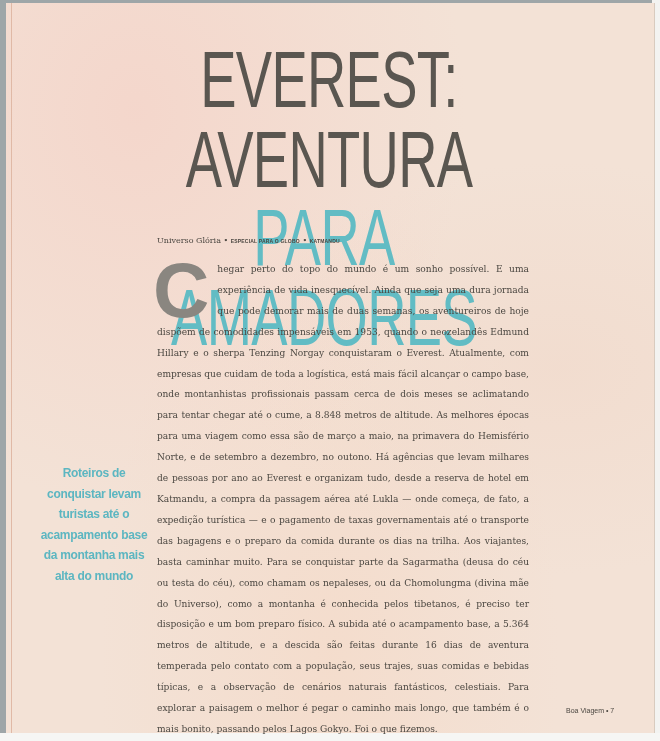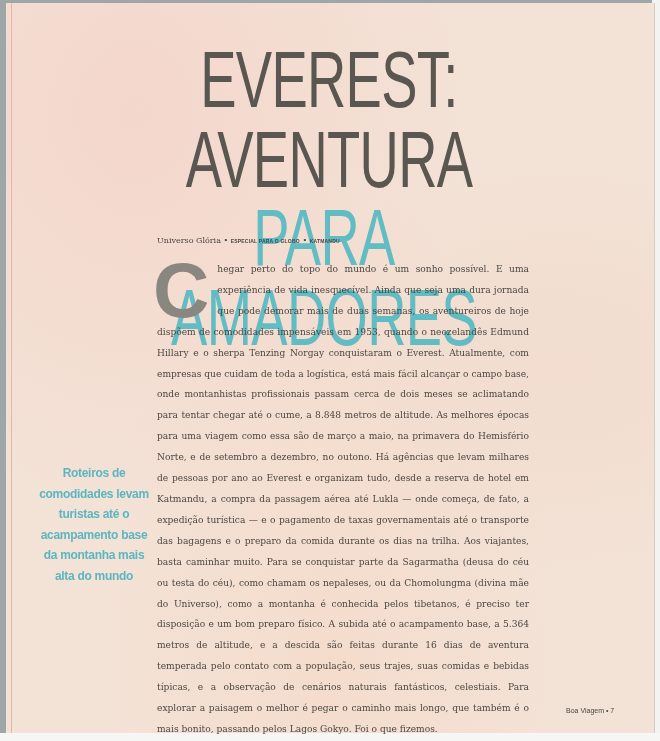--- a/index.html
+++ b/index.html
@@ -89,16 +89,16 @@
     <span class="caps">ESPECIAL PARA O GLOBO</span>
     <span>•</span>
     <span class="caps">KATMANDU</span>
   </div>
 
   <div class="article">
     <span class="dropcap">C</span>
     <span>hegar perto do topo do mundo é um sonho possível. E uma experiência de vida inesquecível. Ainda que seja uma dura jornada que pode demorar mais de duas semanas, os aventureiros de hoje dispõem de comodidades impensáveis em 1953, quando o neozelandês Edmund Hillary e o sherpa Tenzing Norgay conquistaram o Everest. Atualmente, com empresas que cuidam de toda a logística, está mais fácil alcançar o campo base, onde montanhistas profissionais passam cerca de dois meses se aclimatando para tentar chegar até o cume, a 8.848 metros de altitude. As melhores épocas para uma viagem como essa são de março a maio, na primavera do Hemisfério Norte, e de setembro a dezembro, no outono. Há agências que levam milhares de pessoas por ano ao Everest e organizam tudo, desde a reserva de hotel em Katmandu, a compra da passagem aérea até Lukla — onde começa, de fato, a expedição turística — e o pagamento de taxas governamentais até o transporte das bagagens e o preparo da comida durante os dias na trilha. Aos viajantes, basta caminhar muito. Para se conquistar parte da Sagarmatha (deusa do céu ou testa do céu), como chamam os nepaleses, ou da Chomolungma (divina mãe do Universo), como a montanha é conhecida pelos tibetanos, é preciso ter disposição e um bom preparo físico. A subida até o acampamento base, a 5.364 metros de altitude, e a descida são feitas durante 16 dias de aventura temperada pelo contato com a população, seus trajes, suas comidas e bebidas típicas, e a observação de cenários naturais fantásticos, celestiais. Para explorar a paisagem o melhor é pegar o caminho mais longo, que também é o mais bonito, passando pelos Lagos Gokyo. Foi o que fizemos.</span>
   </div>
 
-  <div class="pullquote">Roteiros de comodidades levam turistas até o acampamento base da montanha mais alta do mundo</div>
+  <div class="pullquote">Roteiros de conquistar levam turistas até o acampamento base da montanha mais alta do mundo</div>
 
   <div class="folio">Boa Viagem • 7</div>
 </div>
 
 </body></html>

